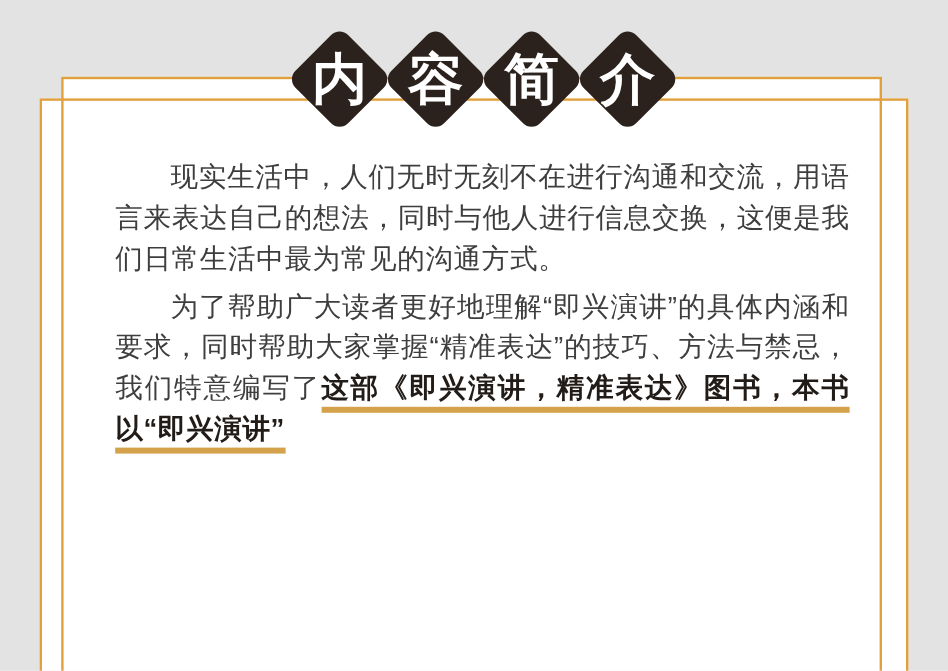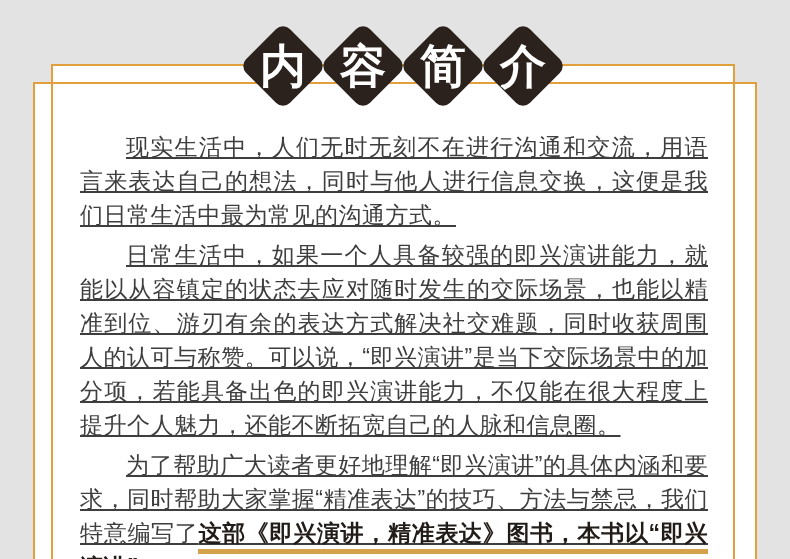--- a/index.html
+++ b/index.html
@@ -51,21 +51,21 @@
   
   .copy {
     position: absolute;
     left: 80px; top: 130px; width: 628px;
     color: #3e3e3e;
     font-size: 23px;
     line-height: 34px;
     text-align: justify;
     letter-spacing: 0.5px;
   }
-  .copy p { margin: 0 0 6px 0; text-indent: 2em; text-decoration: underline; }
+  .copy p { margin: 0 0 6px 16px; text-indent: 2em; }
   .copy p:last-child { margin-bottom: 0; }
   .hl {
     font-weight: bold;
     color: #221c18;
     border-bottom: 5px solid #d3a24b;
     padding-bottom: 3px;
   }
 </style>
 </head>
 <body>
@@ -87,17 +87,16 @@
     <div class="diamond d2">
       <span class="ch">简</span>
     </div>
     <div class="diamond d3">
       <span class="ch">介</span>
     </div>
   </div>
 
   <div class="copy">
     <p>现实生活中，人们无时无刻不在进行沟通和交流，用语言来表达自己的想法，同时与他人进行信息交换，这便是我们日常生活中最为常见的沟通方式。</p>
-    <p>日常生活中，如果一个人具备较强的即兴演讲能力，就能以从容镇定的状态去应对随时发生的交际场景，也能以精准到位、游刃有余的表达方式解决社交难题，同时收获周围人的认可与称赞。可以说，“即兴演讲”是当下交际场景中的加分项，若能具备出色的即兴演讲能力，不仅能在很大程度上提升个人魅力，还能不断拓宽自己的人脉和信息圈。</p>
     <p><span>为了帮助广大读者更好地理解“即兴演讲”的具体内涵和要求，同时帮助大家掌握“精准表达”的技巧、方法与禁忌，我们特意编写了</span><b class="hl">这部《即兴演讲，精准表达》图书，本书以“即兴演讲”</b></p>
   </div>
 
 </div>
 
 </body></html>

